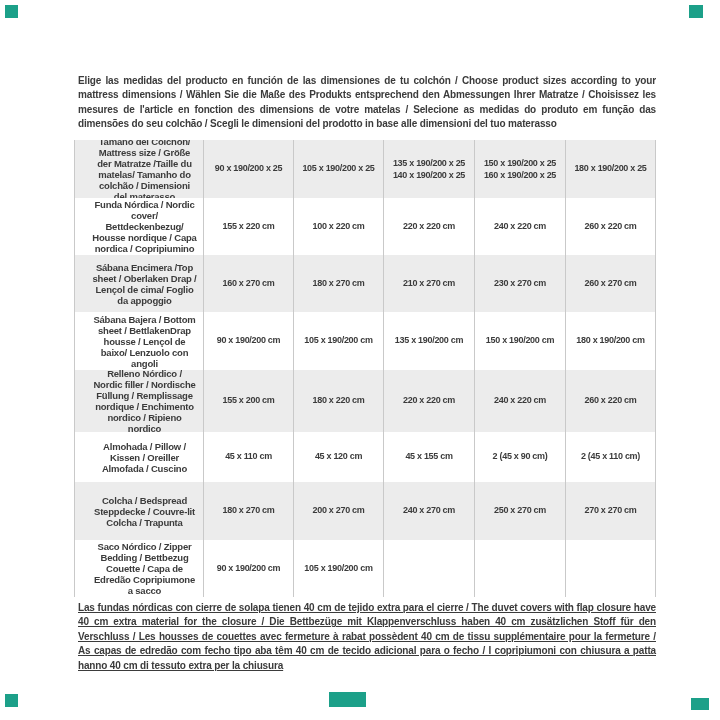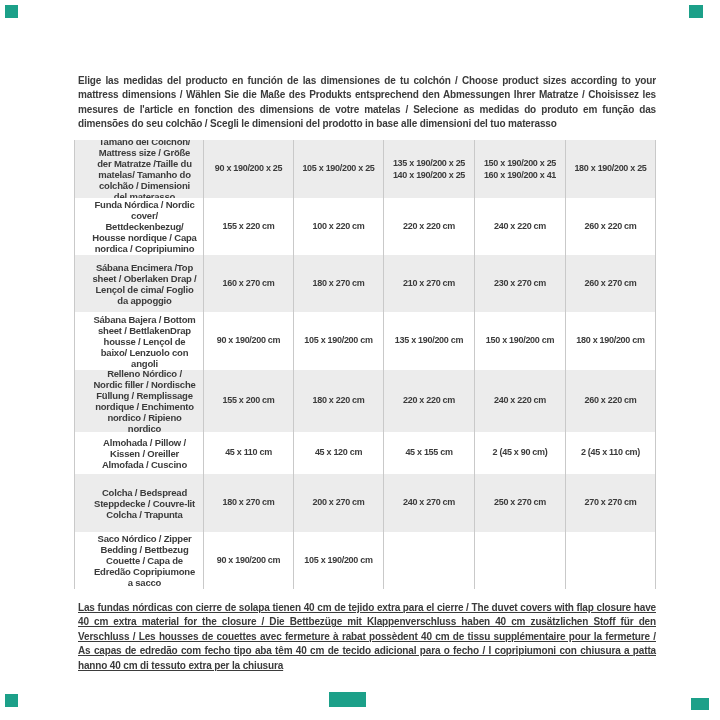--- a/index.html
+++ b/index.html
@@ -75,21 +75,21 @@
       </div>
       <div class="cell lines">
         <div>
           <span>135 x 190/200 x 25</span>
           <span>140 x 190/200 x 25</span>
         </div>
       </div>
       <div class="cell lines">
         <div>
           <span>150 x 190/200 x 25</span>
-          <span>160 x 190/200 x 41</span>
+          <span>160 x 190/200 x 25</span>
         </div>
       </div>
       <div class="cell">
         <span>180 x 190/200 x 25</span>
       </div>
     </div>
 
     <div class="trow" style="height:57px">
       <div class="cell">
           <span>Funda Nórdica /  Nordic cover/ Bettdeckenbezug/ Housse nordique  / Capa nordica / Copripiumino</span>
@@ -167,21 +167,21 @@
           <span>220 x 220 cm</span>
         </div>
       <div class="cell">
           <span>240 x 220 cm</span>
         </div>
       <div class="cell">
           <span>260 x 220 cm</span>
         </div>
     </div>
 
-    <div class="trow" style="height:42px">
+    <div class="trow" style="height:50px">
       <div class="cell">
           <span>Almohada  / Pillow / Kissen / Oreiller Almofada / Cuscino</span>
         </div>
       <div class="cell">
           <span>45 x 110 cm</span>
         </div>
       <div class="cell">
           <span>45 x 120 cm</span>
         </div>
       <div class="cell">

